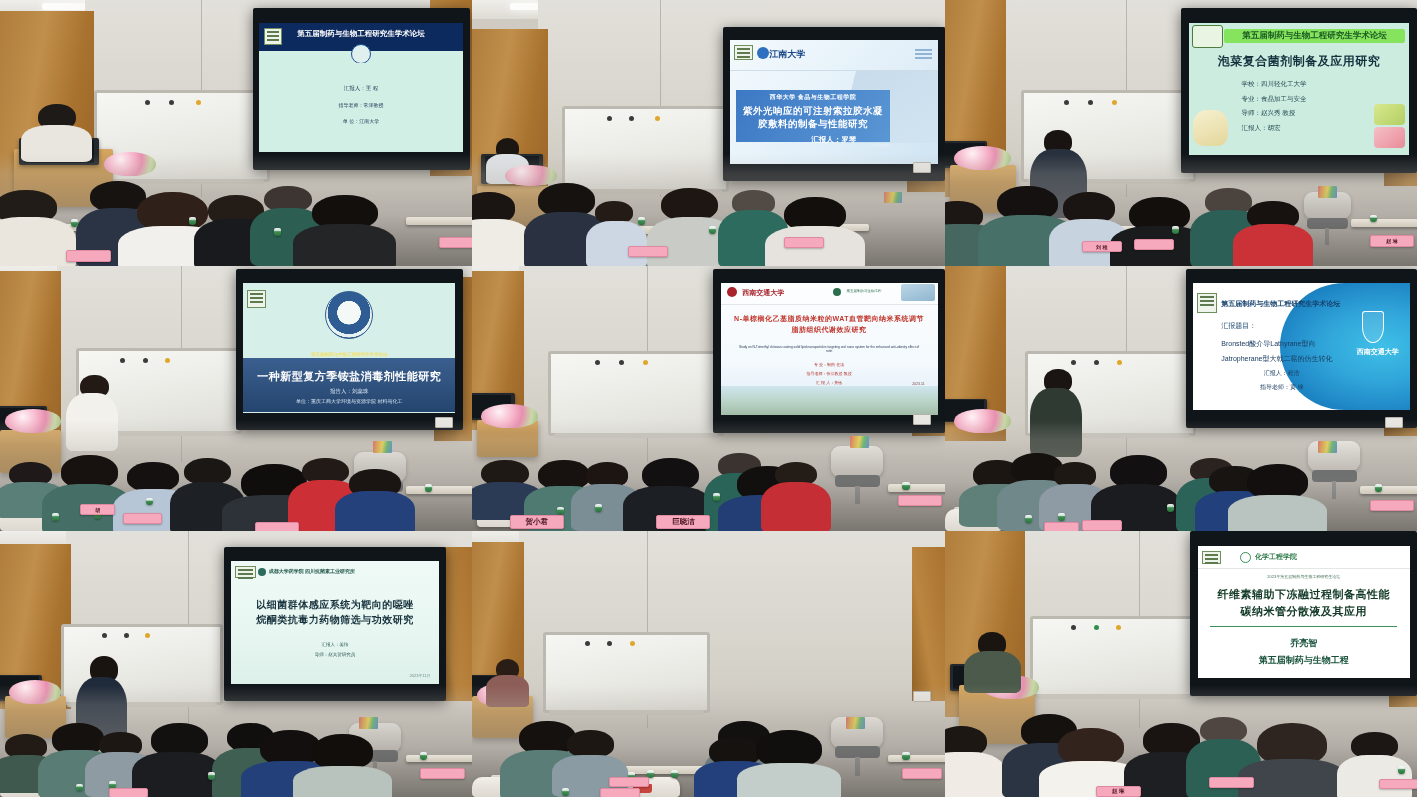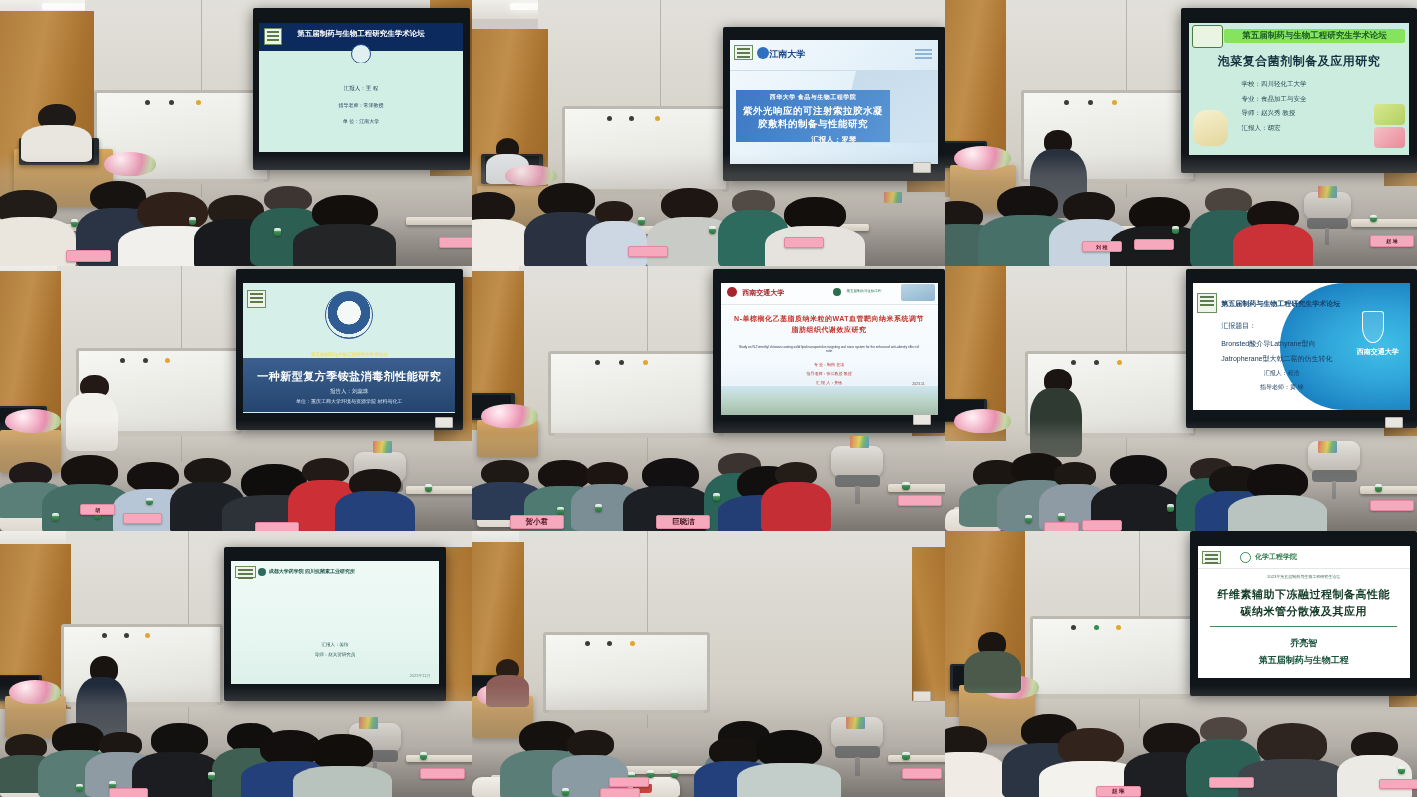--- a/index.html
+++ b/index.html
@@ -543,20 +543,21 @@
         <div style="height:18%;position:relative">
           <div class="lgbox" style="left:2%;top:24%;width:9%;height:46%">
               <i></i>
               <i></i>
               <i></i>
             </div>
           <div style="position:absolute;left:13%;top:32%;width:8px;height:8px;border-radius:50%;background:#2a6b5c"></div>
           <div style="position:absolute;left:18%;top:34%;font-size:5px;color:#1f5547;font-weight:bold">成都大学药学院  四川抗菌素工业研究所</div>
         </div>
         <div class="sl-body">
+          <div class="ttl" style="left:12%;width:76%;top:14%;font-size:10px;color:#17323d;line-height:1.5">以细菌群体感应系统为靶向的噁唑烷酮类抗毒力药物筛选与功效研究</div>
           <div class="sub" style="top:58%;font-size:4.5px;color:#2d5a55">汇报人：姜怡</div>
           <div class="sub" style="top:68%;font-size:4.5px;color:#2d5a55">导师：赵大贺研究员</div>
           <div style="position:absolute;right:4%;bottom:6%;font-size:4px;color:#6d8d88">2023年11月</div>
         </div>
       </div>
     </div>
 
     <div class="mon" style="left:-2%;top:54%;width:11%;height:10%"></div>
     <div class="podium" style="left:1%;top:62%;width:13%;height:16%"></div>
     <div class="flow" style="left:2%;top:56%;width:11%;height:9%"></div>

